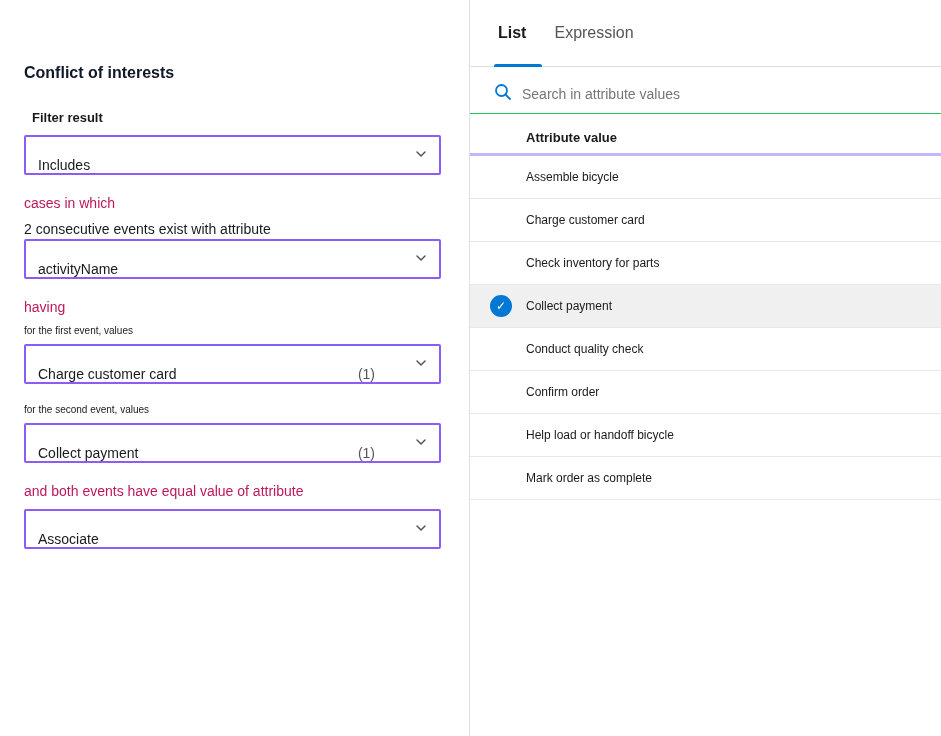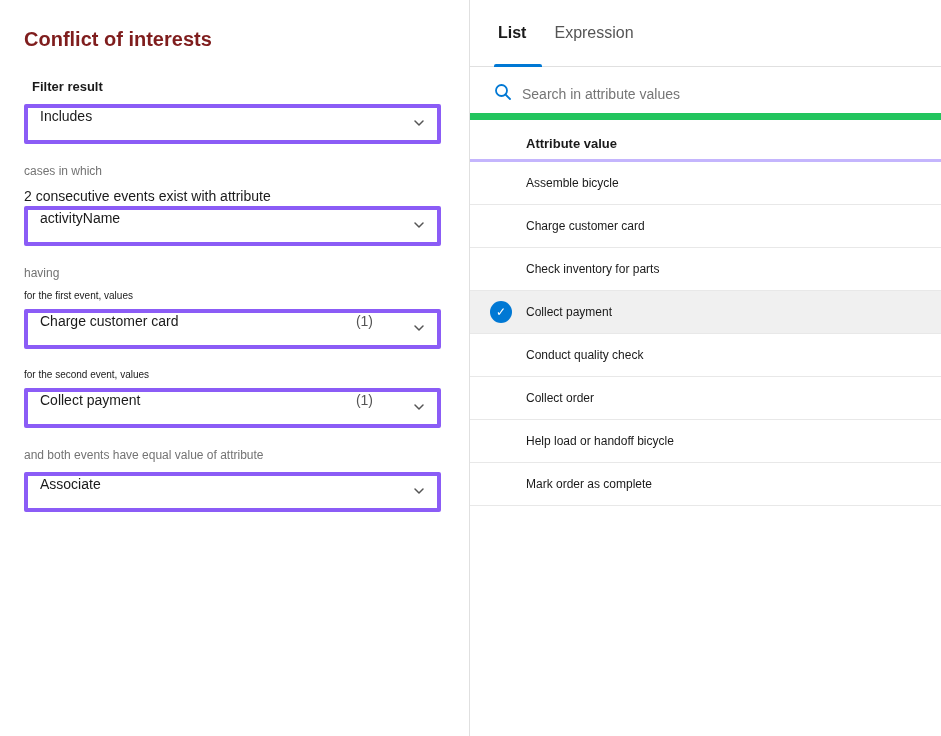--- a/index.html
+++ b/index.html
@@ -28,56 +28,57 @@
 
     .right-panel {
       flex: 1;
       padding: 16px 0 0 0;
       display: flex;
       flex-direction: column;
     }
 
     
     .page-title {
-      font-size: 20px;
+      font-size: 16px;
       font-weight: 600;
       margin-bottom: 28px;
-      color: #7f1d1d;
+      color: #0f172a;
+      margin-top: 36px;
     }
 
     .section-label {
       font-size: 13px;
       font-weight: 600;
       color: #1a1a1a;
       margin-bottom: 10px;
       padding-left: 8px;
     }
 
     .section-text {
-      font-size: 12px;
-      color: #737373;
+      font-size: 14px;
+      color: #be185d;
       margin-bottom: 10px;
     }
 
     .select-wrapper {
       position: relative;
       margin-bottom: 20px;
     }
 
     .select-display {
       width: 100%;
       height: 40px;
-      border: 4px solid #8b5cf6;
+      border: 2px solid #8b5cf6;
       border-radius: 2px;
       background: #fff;
       padding: 0 36px 0 12px;
       font-size: 14px;
       color: #555;
       display: flex;
-      align-items: flex-start;
+      align-items: flex-end;
       position: relative;
       cursor: pointer;
     }
 
     .select-display.has-value {
       color: #1a1a1a;
     }
 
     .chevron-icon {
       position: absolute;
@@ -140,21 +141,21 @@
       height: 3px;
       background: #0078d4;
       border-radius: 2px 2px 0 0;
     }
 
     .search-container {
       display: flex;
       align-items: center;
       padding: 0 24px;
       margin-bottom: 8px;
-      border-bottom: 7px solid #22c55e;
+      border-bottom: 1px solid #22c55e;
       padding-bottom: 8px;
     }
 
     .search-icon {
       color: #0078d4;
       margin-right: 10px;
       font-size: 16px;
       flex-shrink: 0;
     }
 
@@ -335,21 +336,21 @@
         <span class="attribute-item-text">Check inventory for parts</span>
       </div>
       <div class="attribute-item selected">
         <div class="check-circle">✓</div>
         <span class="attribute-item-text">Collect payment</span>
       </div>
       <div class="attribute-item">
         <span class="attribute-item-text">Conduct quality check</span>
       </div>
       <div class="attribute-item">
-        <span class="attribute-item-text">Collect order</span>
+        <span class="attribute-item-text">Confirm order</span>
       </div>
       <div class="attribute-item">
         <span class="attribute-item-text">Help load or handoff bicycle</span>
       </div>
       <div class="attribute-item">
         <span class="attribute-item-text">Mark order as complete</span>
       </div>
     </div>
 </div>
 

